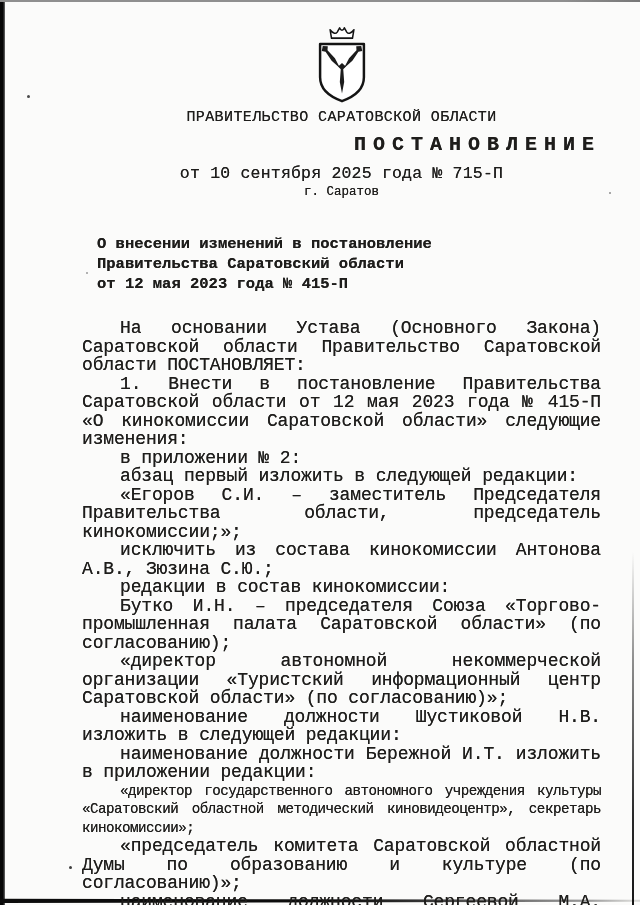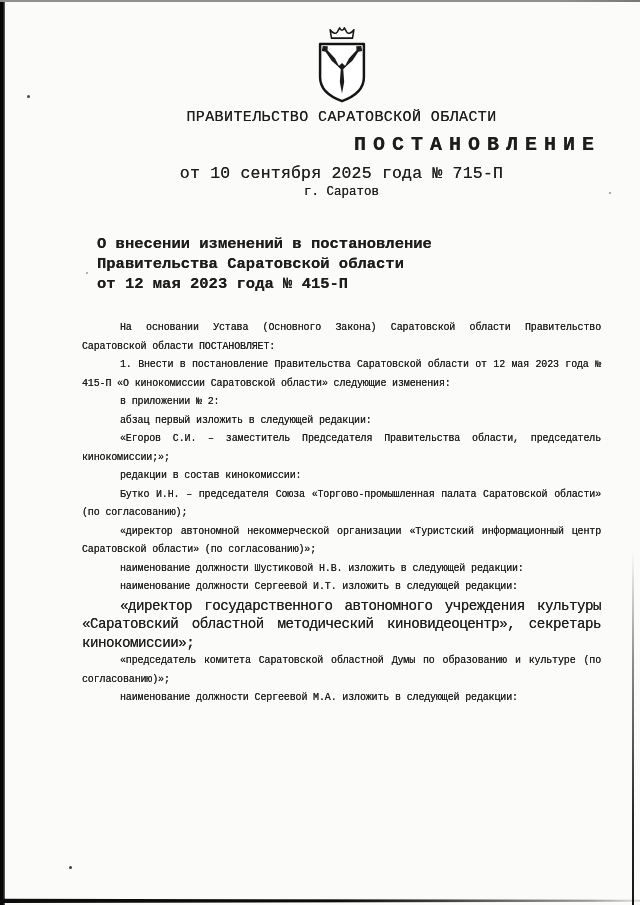--- a/index.html
+++ b/index.html
@@ -65,21 +65,21 @@
   }
   
   .doc-title {
     margin: 34px 0 0 15px;
     font-size: 15.5px; line-height: 20px; font-weight: bold;
   }
   
   .doc-body { margin-top: 25px; }
   .para {
     margin: 0; text-align: justify; text-indent: 38px;
-    font-size: 10px; line-height: 18.5px; letter-spacing: -0.15px;
+    font-size: 18px; line-height: 18.5px; letter-spacing: -0.15px;
   }
   .para.condensed { font-size: 14.2px; letter-spacing: -0.5px; }
 </style>
 </head>
 <body>
 
 <div class="page">
 
   <div class="left-bar"></div>
   <div class="top-line"></div>
@@ -103,34 +103,35 @@
       </g>
     </svg>
 
     <div class="authority">ПРАВИТЕЛЬСТВО САРАТОВСКОЙ ОБЛАСТИ</div>
     <div class="doc-type">ПОСТАНОВЛЕНИЕ</div>
     <div class="date-number">от 10 сентября 2025 года № 715-П</div>
     <div class="place">г. Саратов</div>
 
     <div class="doc-title">
       <div>О внесении изменений в постановление</div>
-      <div>Правительства Саратовской области</div>
+      <div>Правительства Саратовский области</div>
       <div>от 12 мая 2023 года № 415-П</div>
     </div>
 
     <div class="doc-body">
       <p class="para">На основании Устава (Основного Закона) Саратовской области Правительство Саратовской области ПОСТАНОВЛЯЕТ:</p>
       <p class="para">1. Внести в постановление Правительства Саратовской области от 12 мая 2023 года № 415-П «О кинокомиссии Саратовской области» следующие изменения:</p>
       <p class="para">в приложении № 2:</p>
       <p class="para">абзац первый изложить в следующей редакции:</p>
       <p class="para">«Егоров С.И. – заместитель Председателя Правительства области, председатель кинокомиссии;»;</p>
+      <p class="para">исключить из состава кинокомиссии Антонова А.В., Зюзина С.Ю.;</p>
       <p class="para">редакции в состав кинокомиссии:</p>
       <p class="para">Бутко И.Н. – председателя Союза «Торгово-промышленная палата Саратовской области» (по согласованию);</p>
       <p class="para">«директор автономной некоммерческой организации «Туристский информационный центр Саратовской области» (по согласованию)»;</p>
       <p class="para">наименование должности Шустиковой Н.В. изложить в следующей редакции:</p>
-      <p class="para">наименование должности Сергеевой И.Т. изложить в следующей редакции:</p>
+      <p class="para">наименование должности Бережной И.Т. изложить в приложении редакции:</p>
       <p class="para condensed">«директор государственного автономного учреждения культуры «Саратовский областной методический киновидеоцентр», секретарь кинокомиссии»;</p>
       <p class="para">«председатель комитета Саратовской областной Думы по образованию и культуре (по согласованию)»;</p>
       <p class="para">наименование должности Сергеевой М.А. изложить в следующей редакции:</p>
     </div>
 
   </div>
 </div>
 
 </body></html>

